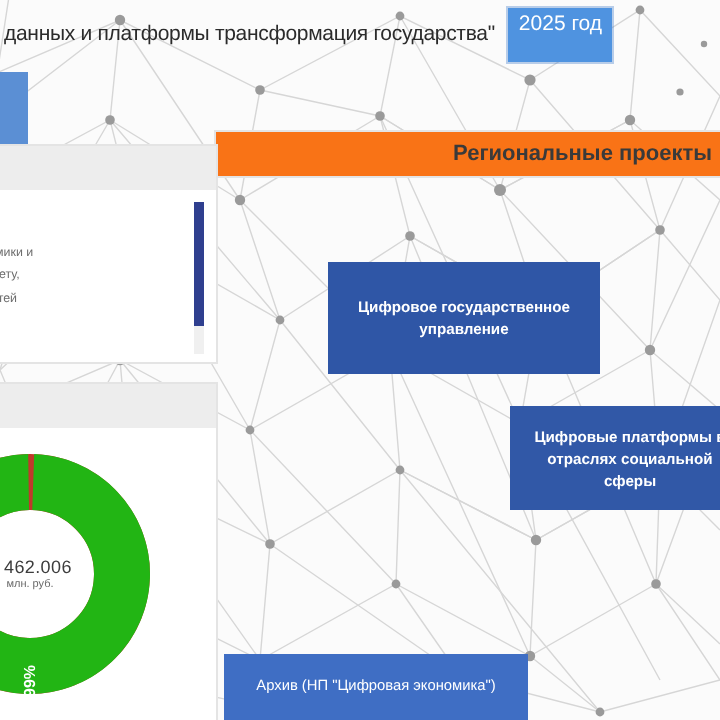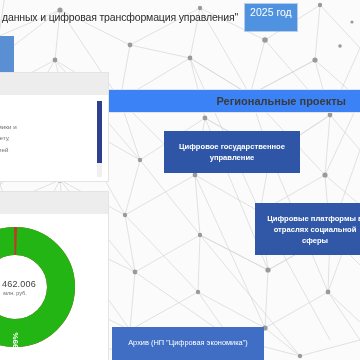--- a/index.html
+++ b/index.html
@@ -79,35 +79,35 @@
   .donut-value{font-size:9px;color:#3d3d3d;letter-spacing:.2px;}
   .donut-unit{font-size:5.5px;color:#6a6a6a;margin-top:1px;}
   .donut-pct{
     position:absolute;left:50%;bottom:6px;transform:translateX(-50%) rotate(-90deg);
     transform-origin:center center;
     font-size:8px;font-weight:bold;color:#ffffff;
   }
 
   
   #regional-head{
-    position:absolute;left:108px;top:90px;width:252px;height:22px;
-    background:#3b82f6;z-index:7;display:flex;align-items:center;
-    justify-content:flex-end;padding-right:14px;box-sizing:border-box;
+    position:absolute;left:108px;top:66px;width:252px;height:22px;
+    background:#f97316;z-index:7;display:flex;align-items:center;
+    justify-content:flex-end;padding-right:4px;box-sizing:border-box;
     box-shadow:0 0 0 1px #e4e4e4;
   }
   #regional-head .card-head-text{font-size:11px;}
 
   
   .pbox{
     position:absolute;z-index:8;background:#2f56a6;color:#ffffff;
     display:flex;align-items:center;justify-content:center;text-align:center;
     font-size:7.6px;font-weight:bold;line-height:1.45;padding:4px 8px;
     box-sizing:border-box;
   }
-  #pbox-gov{left:164px;top:131px;width:136px;height:42px;}
+  #pbox-gov{left:164px;top:131px;width:136px;height:56px;}
   #pbox-platforms{left:255px;top:203px;width:120px;height:52px;
                   background:#3158a7;}
   #pbox-archive{left:112px;top:327px;width:152px;height:33px;
                 background:#3f6ec4;font-weight:normal;font-size:7.4px;}
 </style>
 </head>
 <body>
 
 <div id="root">
 
@@ -171,21 +171,21 @@
         <circle cx="70" cy="340" r="2.2"></circle>
           <circle cx="230" cy="338" r="2.4"></circle>
         <circle cx="300" cy="356" r="2.2"></circle>
         <circle cx="340" cy="46" r="1.8"></circle>
           <circle cx="352" cy="22" r="1.6"></circle>
       </g>
     </svg>
   </div>
 
   <div class="titlebar">
-    <span class="title-text">данных и цифровая трансформация управления"</span>
+    <span class="title-text">данных и платформы трансформация государства"</span>
     <span class="year-chip">2025 год</span>
   </div>
 
   <div class="edge-tab"></div>
 
   <div id="regional-head">
     <span class="card-head-text">Региональные проекты</span>
   </div>
 
   <div class="card" id="card-passport">

